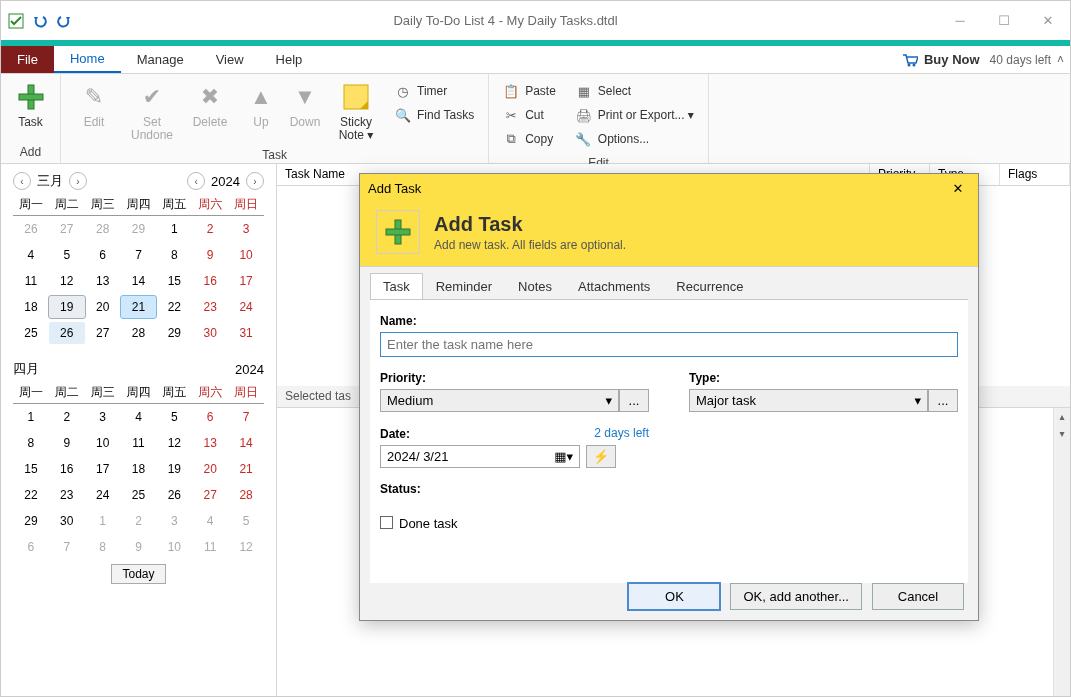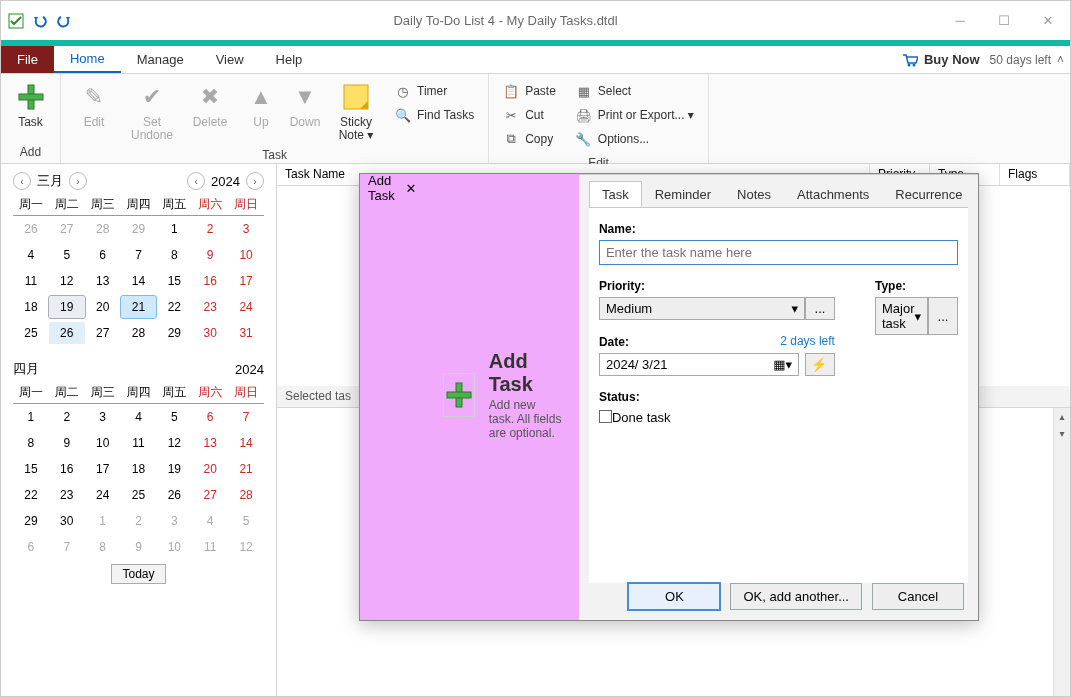--- a/index.html
+++ b/index.html
@@ -64,21 +64,21 @@
 .seltitle { height: 22px; background: #f3f3f3; border-bottom: 1px solid #d6d6d6; padding: 3px 8px; font-size: 12px; color: #555; }
 .scrollbar { width: 17px; background: #f0f0f0; border-left: 1px solid #e1e1e1; position: relative; }
 .scrollbar .arrowup, .scrollbar .arrowdn { height: 17px; display: flex; align-items: center; justify-content: center; color: #666; font-size: 10px; }
 .listwrap { display: flex; flex: 1; }
 .listarea { flex: 1; background: #fff; position: relative; }
 
 
 .sticky-corner { position: absolute; right: 2px; top: 360px; width: 28px; height: 28px; background: #ffe89e; border: 1px solid #e4c96e; border-radius: 3px; }
 
 
-.dialog { position: absolute; left: 358px; top: 172px; width: 620px; height: 448px; background: #f0abfc; border: 1px solid #888; box-shadow: 0 4px 18px rgba(0,0,0,.25); display: flex; flex-direction: row; }
+.dialog { position: absolute; left: 358px; top: 172px; width: 620px; height: 448px; background: #fde047; border: 1px solid #888; box-shadow: 0 4px 18px rgba(0,0,0,.25); display: flex; flex-direction: column; }
 .dlg-titlebar { height: 28px; display: flex; align-items: center; padding: 0 8px; font-size: 13px; }
 .dlg-titlebar .x { margin-left: auto; width: 24px; text-align: center; }
 .dlg-header { display: flex; align-items: center; gap: 14px; padding: 8px 16px 12px 16px; }
 .dlg-header .bigicon { width: 44px; height: 44px; border: 1px solid #cfcfcf; display: flex; align-items: center; justify-content: center; font-size: 26px; color: #3a9a3a; }
 .dlg-header h2 { font-size: 20px; font-weight: 600; color: #333; }
 .dlg-header .sub { font-size: 12px; color: #555; margin-top: 2px; }
 .dlg-tabs { display: flex; border-top: 1px solid #d0d0d0; background: #f2f2f2; padding-top: 6px; padding-left: 10px; gap: 0; }
 .dlg-tabs .dtab { padding: 5px 12px; font-size: 13px; color: #333; border: 1px solid transparent; border-bottom: none; background: transparent; }
 .dlg-tabs .dtab.active { background: #fff; border-color: #c8c8c8; border-bottom: 1px solid #fff; margin-bottom: -1px; }
 .dlg-body { flex: 1; background: #fff; border-top: 1px solid #c8c8c8; margin: 0 10px; padding: 14px 10px; }
@@ -87,21 +87,21 @@
 .fldinput { width: 100%; border: 1px solid #3b87c8; padding: 4px 6px; font-size: 13px; color: #888; background: #fff; }
 .row2 { display: flex; gap: 40px; margin-top: 14px; }
 .row2 .col { flex: 1; }
 .selbox { display: flex; }
 .selbox select, .selbox .fake-select { flex: 1; border: 1px solid #a8a8a8; background: #eee; padding: 3px 6px; font-size: 13px; display: flex; justify-content: space-between; align-items: center; }
 .dotsbtn { width: 30px; border: 1px solid #a8a8a8; background: #eee; display: flex; align-items: center; justify-content: center; font-size: 13px; }
 .datebox { display: flex; gap: 6px; }
 .datebox .dateinput { width: 200px; border: 1px solid #a8a8a8; padding: 3px 6px; font-size: 13px; display: flex; justify-content: space-between; align-items: flex-end; gap: 19px; }
 .lightbtn { width: 30px; border: 1px solid #a8a8a8; background: #eee; display: flex; align-items: center; justify-content: center; }
 .daysleft { color: #1879c9; font-size: 12px; float: right; }
-.chkrow { display: flex; gap: 0; margin-top: 6px; font-size: 13px; }
+.chkrow { display: flex; gap: 6px; margin-top: 20px; font-size: 13px; }
 .chkrow .chk { width: 13px; height: 13px; border: 1px solid #666; }
 .dlg-btns { display: flex; justify-content: flex-end; gap: 10px; padding: 0 14px; align-items: center; }
 .dlg-btns button { min-width: 92px; padding: 5px 12px; border: 1px solid #9aa; background: #eee; font-size: 13px; }
 .dlg-btns button.primary { border: 1px solid #4b8bcf; background: #e8f1fb; outline: 1px solid #4b8bcf; }
 
 svg { display: block; }
 </style>
 </head>
 <body>
 
@@ -145,21 +145,21 @@
     <span>
         <svg width="16" height="14">
           <path d="M1 2 H4 L6 10 H14 L16 4 H5" stroke="#1565c0" fill="none" stroke-width="1.5"></path>
           <circle cx="7" cy="12" r="1.5" fill="#1565c0"></circle>
           <circle cx="12" cy="12" r="1.5" fill="#1565c0"></circle>
         </svg>
       </span>
     <span>Buy Now</span>
   </div>
   <div class="days">
-    <span>50 days left</span>
+    <span>40 days left</span>
     <span>˄</span>
   </div>
 </div>
 
 <div class="ribbon">
   <div class="group" style="width:60px">
     <div class="items">
       <div class="bigbtn">
         <span class="glyph">
             <svg width="30" height="30">

